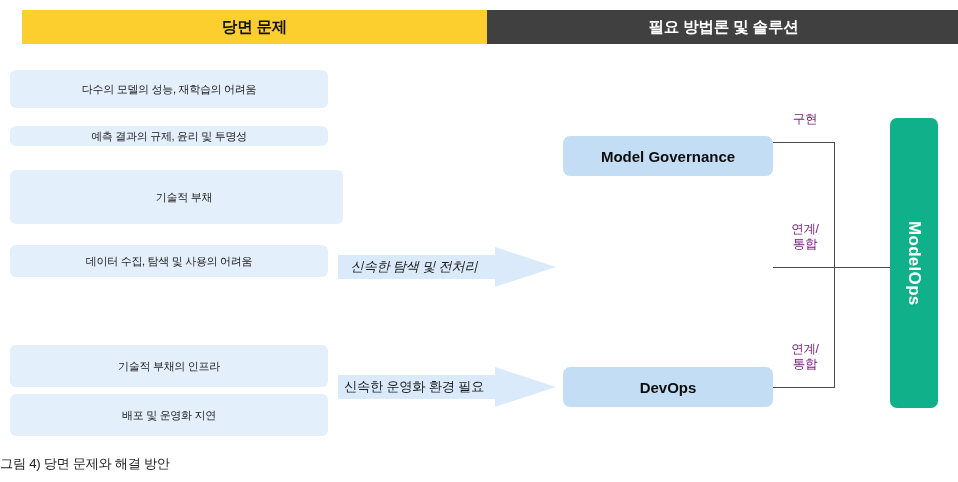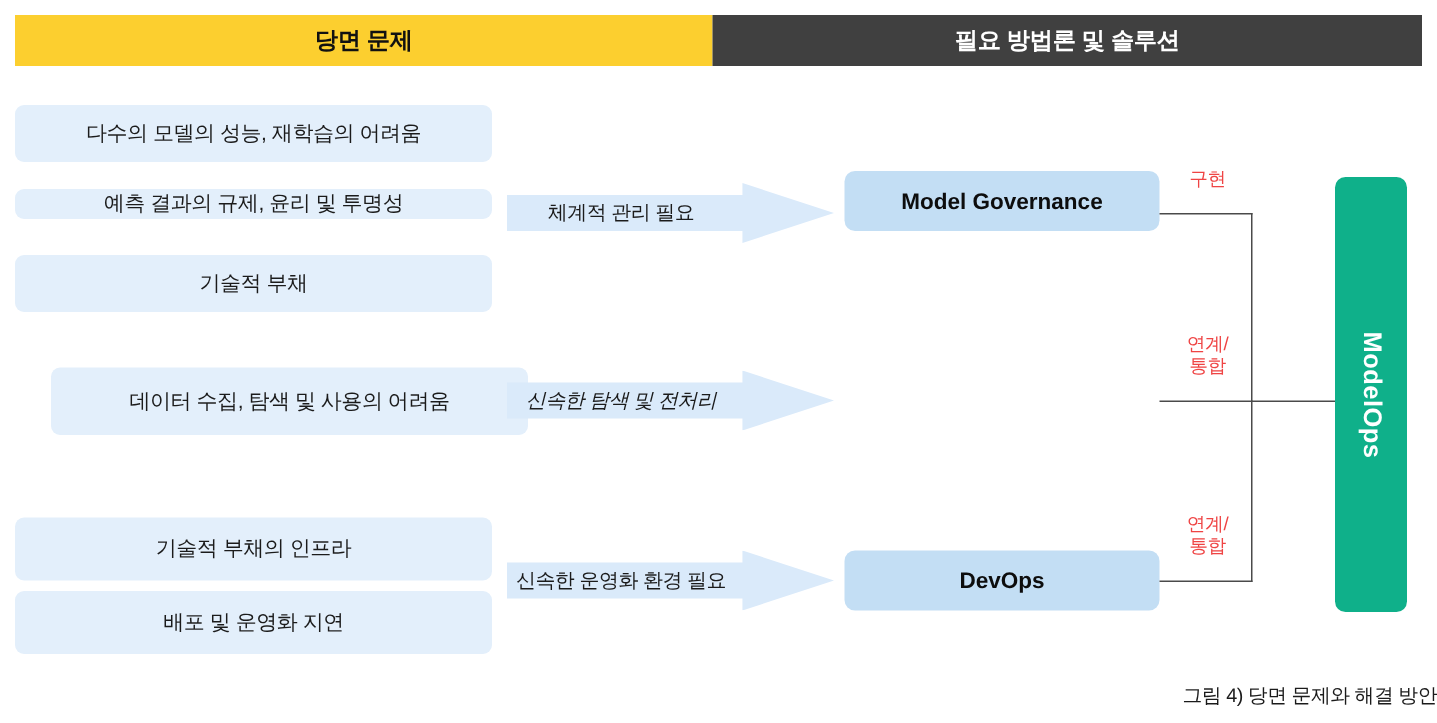--- a/index.html
+++ b/index.html
@@ -22,20 +22,21 @@
   .hdr {
     position: absolute;
     top: 10px;
     height: 34px;
     display: flex;
     align-items: center;
     justify-content: center;
     font-size: 15.5px;
     font-weight: bold;
     letter-spacing: -0.2px;
+    margin-left: 12px;
   }
   #hdr-problems {
     left: 10px;
     width: 465px;
     background: #FCCF2F;
     color: #111111;
   }
   #hdr-solutions {
     left: 475px;
     width: 473px;
@@ -48,21 +49,21 @@
     position: absolute;
     left: 10px;
     width: 318px;
     background: #E3EFFB;
     border-radius: 6px;
     display: flex;
     align-items: center;
     justify-content: center;
     text-align: center;
     color: #1b1b1b;
-    font-size: 14px;
+    font-size: 11px;
     letter-spacing: -0.3px;
   }
 
   
   .arrow {
     position: absolute;
     left: 338px;
     width: 218px;
     height: 40px;
   }
@@ -109,21 +110,21 @@
     height: 0;
     border-top: 1.6px solid #4a4a4a;
   }
   .conn-v {
     position: absolute;
     width: 0;
     border-left: 1.6px solid #4a4a4a;
   }
   .conn-label {
     position: absolute;
-    color: #ef4444;
+    color: #701a75;
     font-size: 12.5px;
     line-height: 15px;
     text-align: center;
     letter-spacing: -0.3px;
     white-space: pre-line;
   }
 
   
   #modelops-box {
     position: absolute;
@@ -150,21 +151,21 @@
     text-orientation: mixed;
     letter-spacing: 0.3px;
   }
 
   
   #caption {
     position: absolute;
     left: 0;
     top: 455px;
     width: 958px;
-    text-align: right;
+    text-align: left;
     font-size: 13.2px;
     color: #1b1b1b;
     letter-spacing: -0.3px;
   }
 </style>
 </head>
 <body>
 
 <div id="canvas">
 
@@ -174,47 +175,43 @@
   <div class="hdr" id="hdr-solutions">
     <span>필요 방법론 및 솔루션</span>
   </div>
 
   <div class="problem-box" style="top:70px;height:38px;">
     <span>다수의 모델의 성능, 재학습의 어려움</span>
   </div>
   <div class="problem-box" style="top:126px;height:20px;">
     <span>예측 결과의 규제, 윤리 및 투명성</span>
   </div>
-  <div class="problem-box" style="top:170px;height:38px;">
+  <div class="problem-box" style="top:170px;height:54px;padding-left:15px;">
     <span>기술적 부채</span>
   </div>
-  <div class="problem-box" style="top:245px;height:45px;margin-left:24px;">
+  <div class="problem-box" style="top:245px;height:32px;">
     <span>데이터 수집, 탐색 및 사용의 어려움</span>
   </div>
   <div class="problem-box" style="top:345px;height:42px;text-align:right;">
     <span>기술적 부채의 인프라</span>
   </div>
   <div class="problem-box" style="top:394px;height:42px;">
     <span>배포 및 운영화 지연</span>
   </div>
 
-  <div class="arrow" style="top:122px;">
-    <div class="shape"></div>
-    <div class="txt">체계적 관리 필요</div>
-  </div>
   <div class="arrow" style="top:247px;font-style:italic;">
     <div class="shape"></div>
     <div class="txt">신속한 탐색 및 전처리</div>
   </div>
   <div class="arrow" style="top:367px;">
     <div class="shape"></div>
     <div class="txt">신속한 운영화 환경 필요</div>
   </div>
 
-  <div class="solution-box" style="top:114px;align-items:center;">
+  <div class="solution-box" style="top:136px;align-items:center;">
     <span>Model Governance</span>
   </div>
   <div class="solution-box" style="top:367px;">
     <span>DevOps</span>
   </div>
 
   <div class="conn-h" style="left:773px;top:142px;width:62px;"></div>
   <div class="conn-h" style="left:773px;top:267px;width:62px;"></div>
   <div class="conn-h" style="left:773px;top:387px;width:62px;"></div>
 

